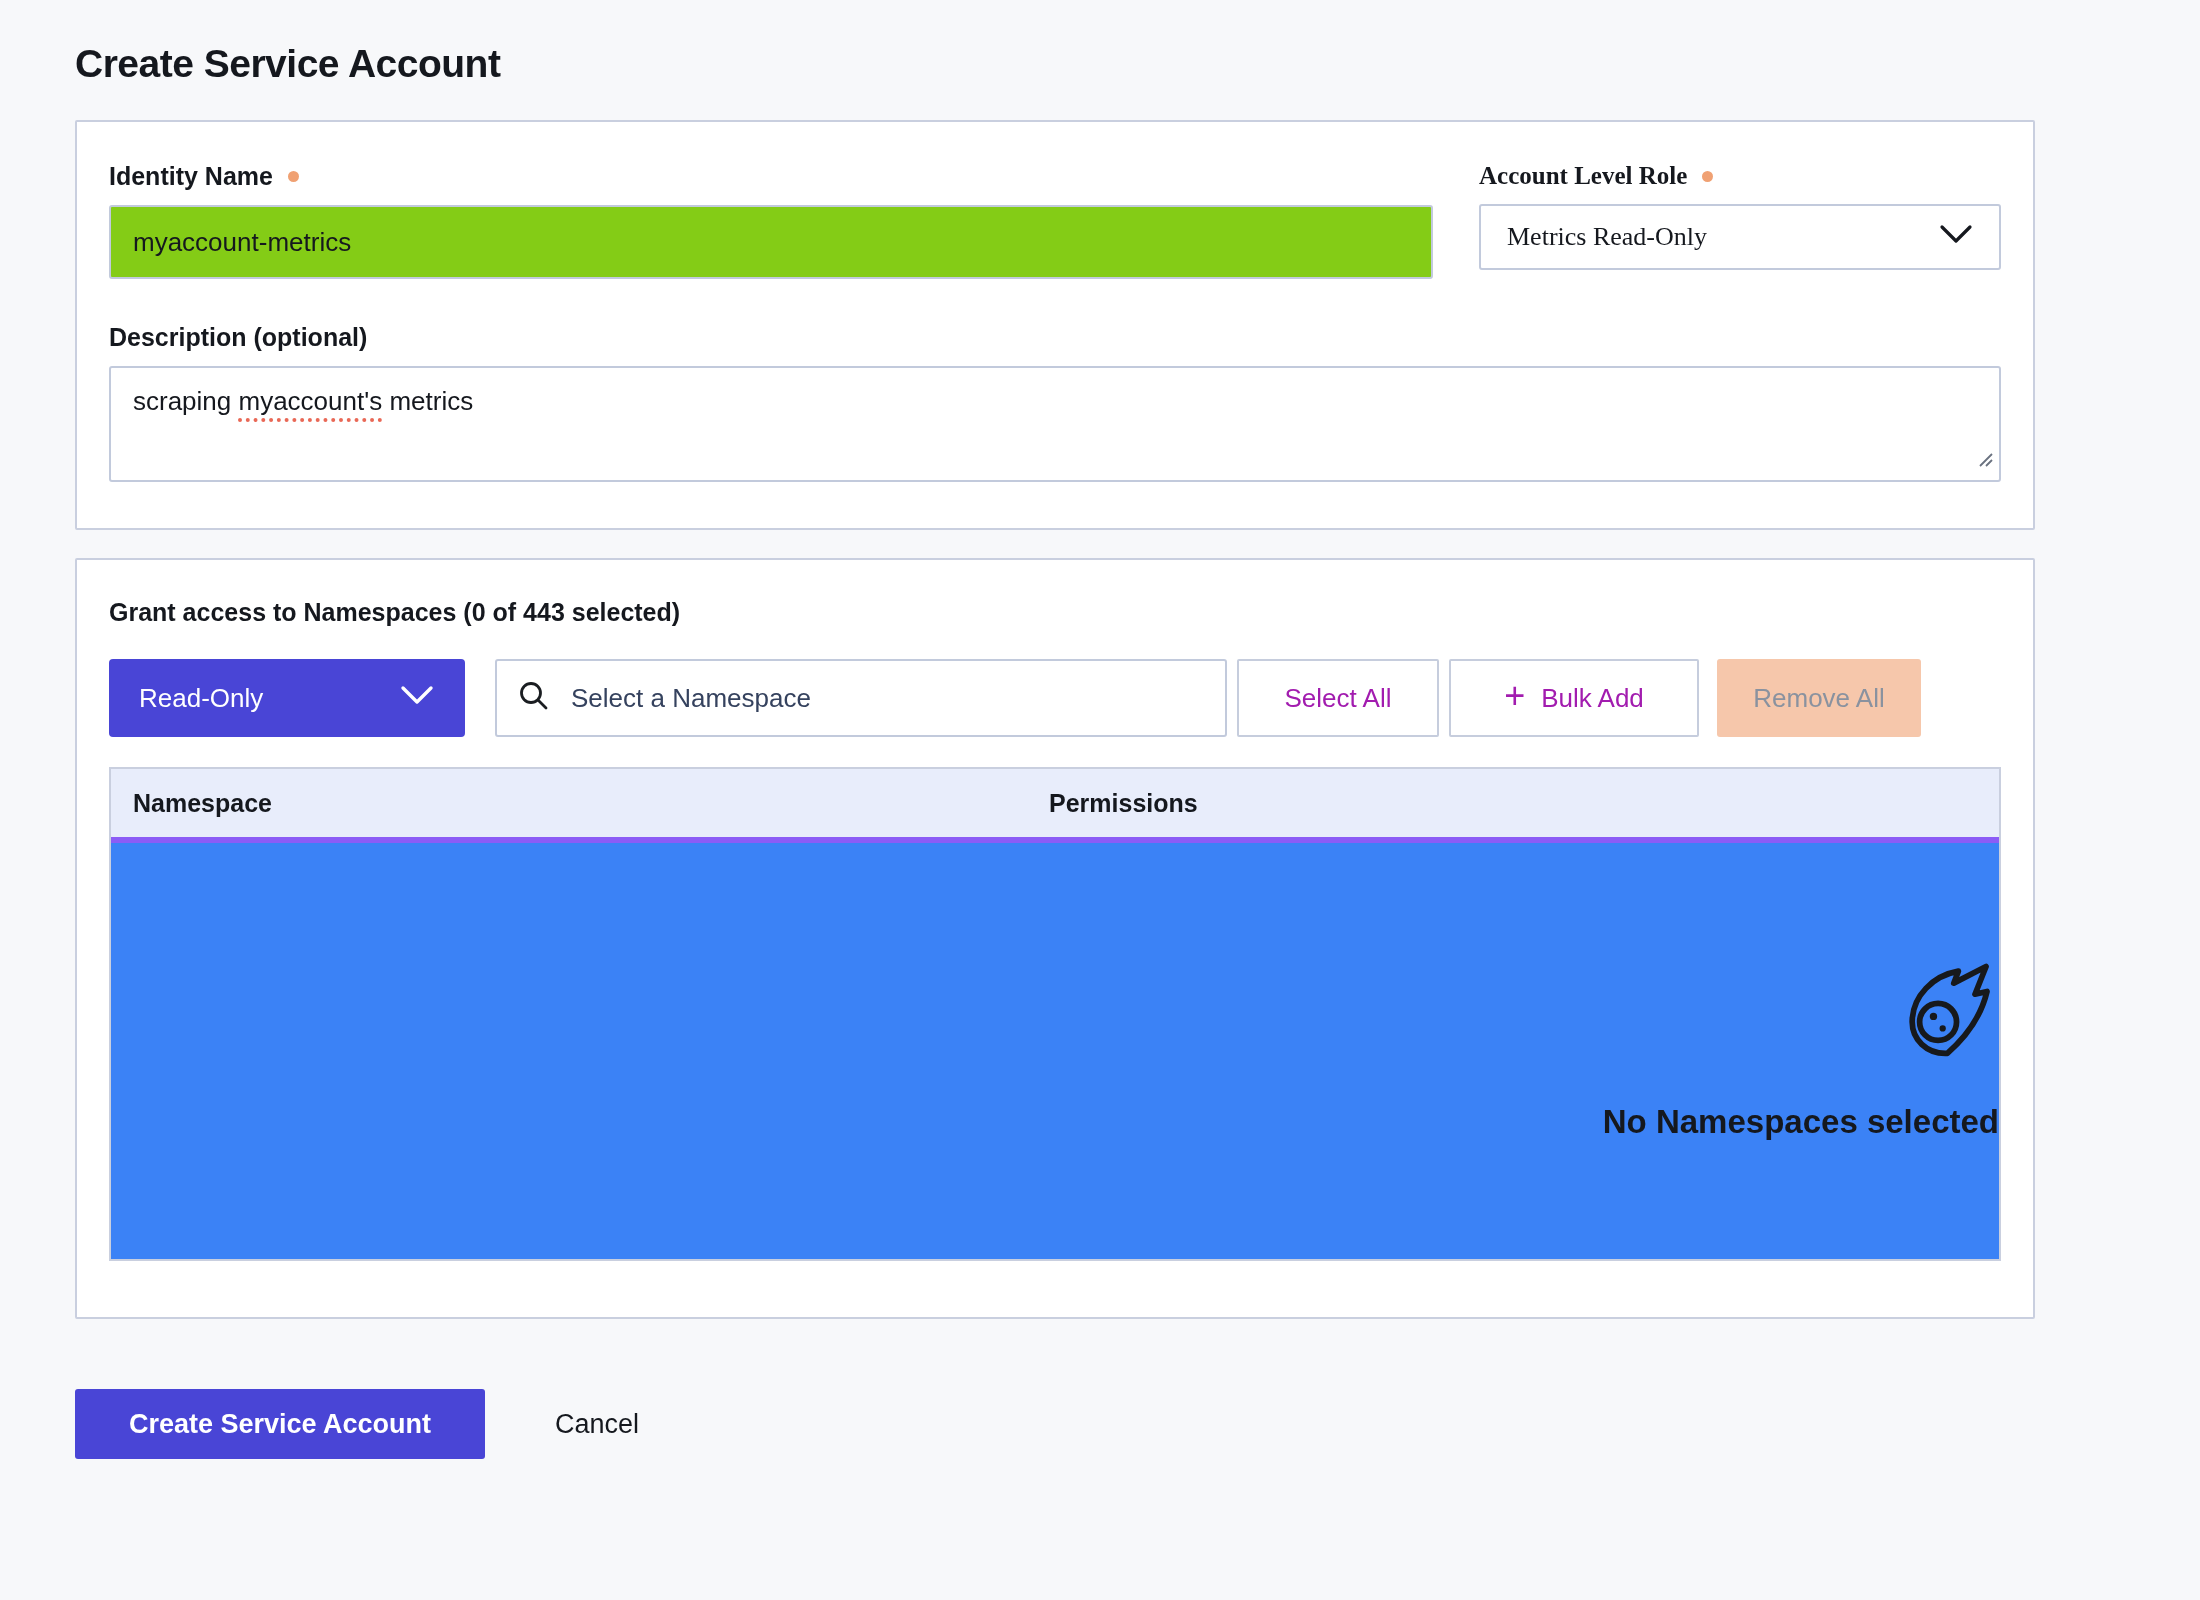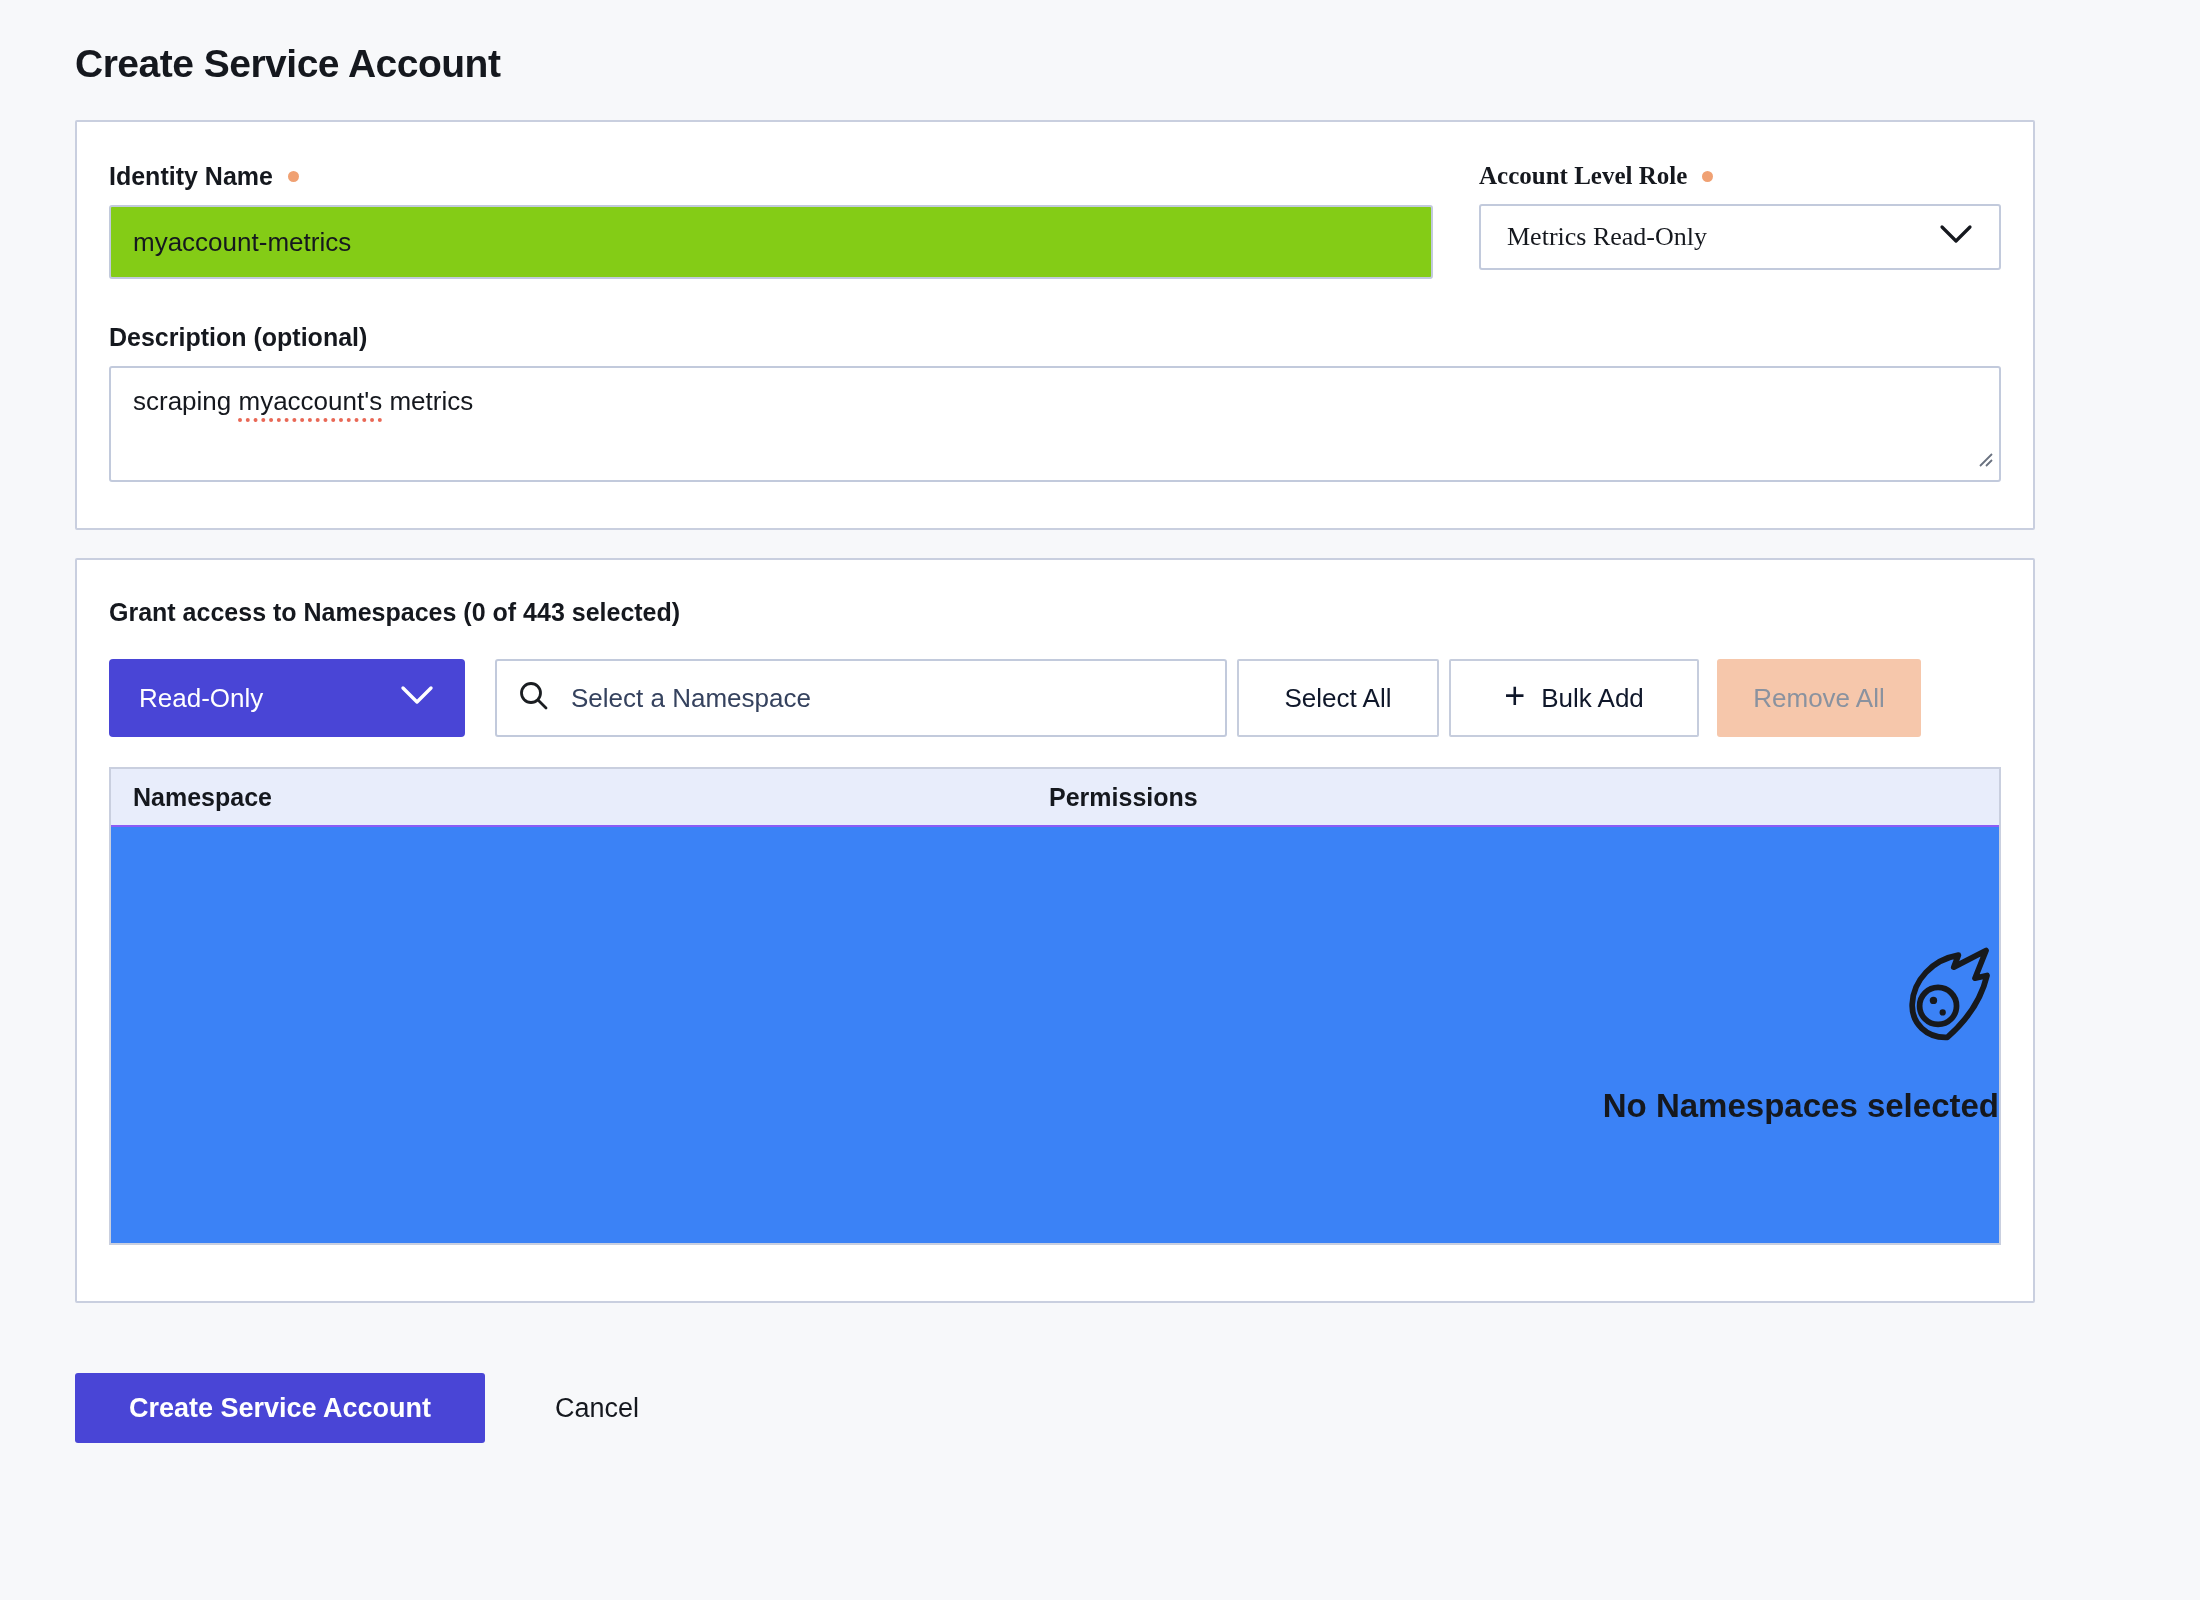--- a/index.html
+++ b/index.html
@@ -76,37 +76,37 @@
   }
   .ns-search input {
     border:none; outline:none; width:100%;
     font-size:26px; color:#35425E; background:transparent;
     font-family:"Liberation Sans", sans-serif;
   }
   .ns-search input::placeholder { color:#35425E; opacity:1; }
 
   .toolbar-btn {
     background:#fff; border:2px solid #C6CDDD; border-radius:2px;
-    font-size:26px; color:#0f172a; cursor:pointer;
+    font-size:26px; color:#a21caf; cursor:pointer;
     display:flex; align-items:center; justify-content:center;
     font-family:"Liberation Sans", sans-serif;
   }
   .btn-select-all { margin-left:10px; width:202px; }
   .btn-bulk-add  { margin-left:10px; width:250px; gap:16px; }
   .plus-glyph { font-size:36px; font-weight:300; line-height:1; margin-top:-4px; }
   .btn-remove-all {
     margin-left:18px; width:204px;
     background:#F6C7AB; border:none; border-radius:3px;
     color:#8A929F; cursor:default;
   }
 
   .ns-table { margin-top:30px; border:2px solid #C9CFDF; }
   .ns-thead {
-    display:flex; align-items:center; height:58px;
-    background:#E8EDFB; border-bottom:2px solid #8b5cf6;
+    display:flex; align-items:center; height:74px;
+    background:#E8EDFB; border-bottom:6px solid #8b5cf6;
     font-size:25px; font-weight:700;
   }
   .th-namespace { width:938px; padding-left:22px; }
   .ns-tbody {
     height:416px; background:#3b82f6;
     display:flex; flex-direction:column; align-items:flex-end; justify-content:center;
   }
   .empty-icon { margin-bottom:42px; }
   .empty-text { font-size:33px; font-weight:700; }
 

